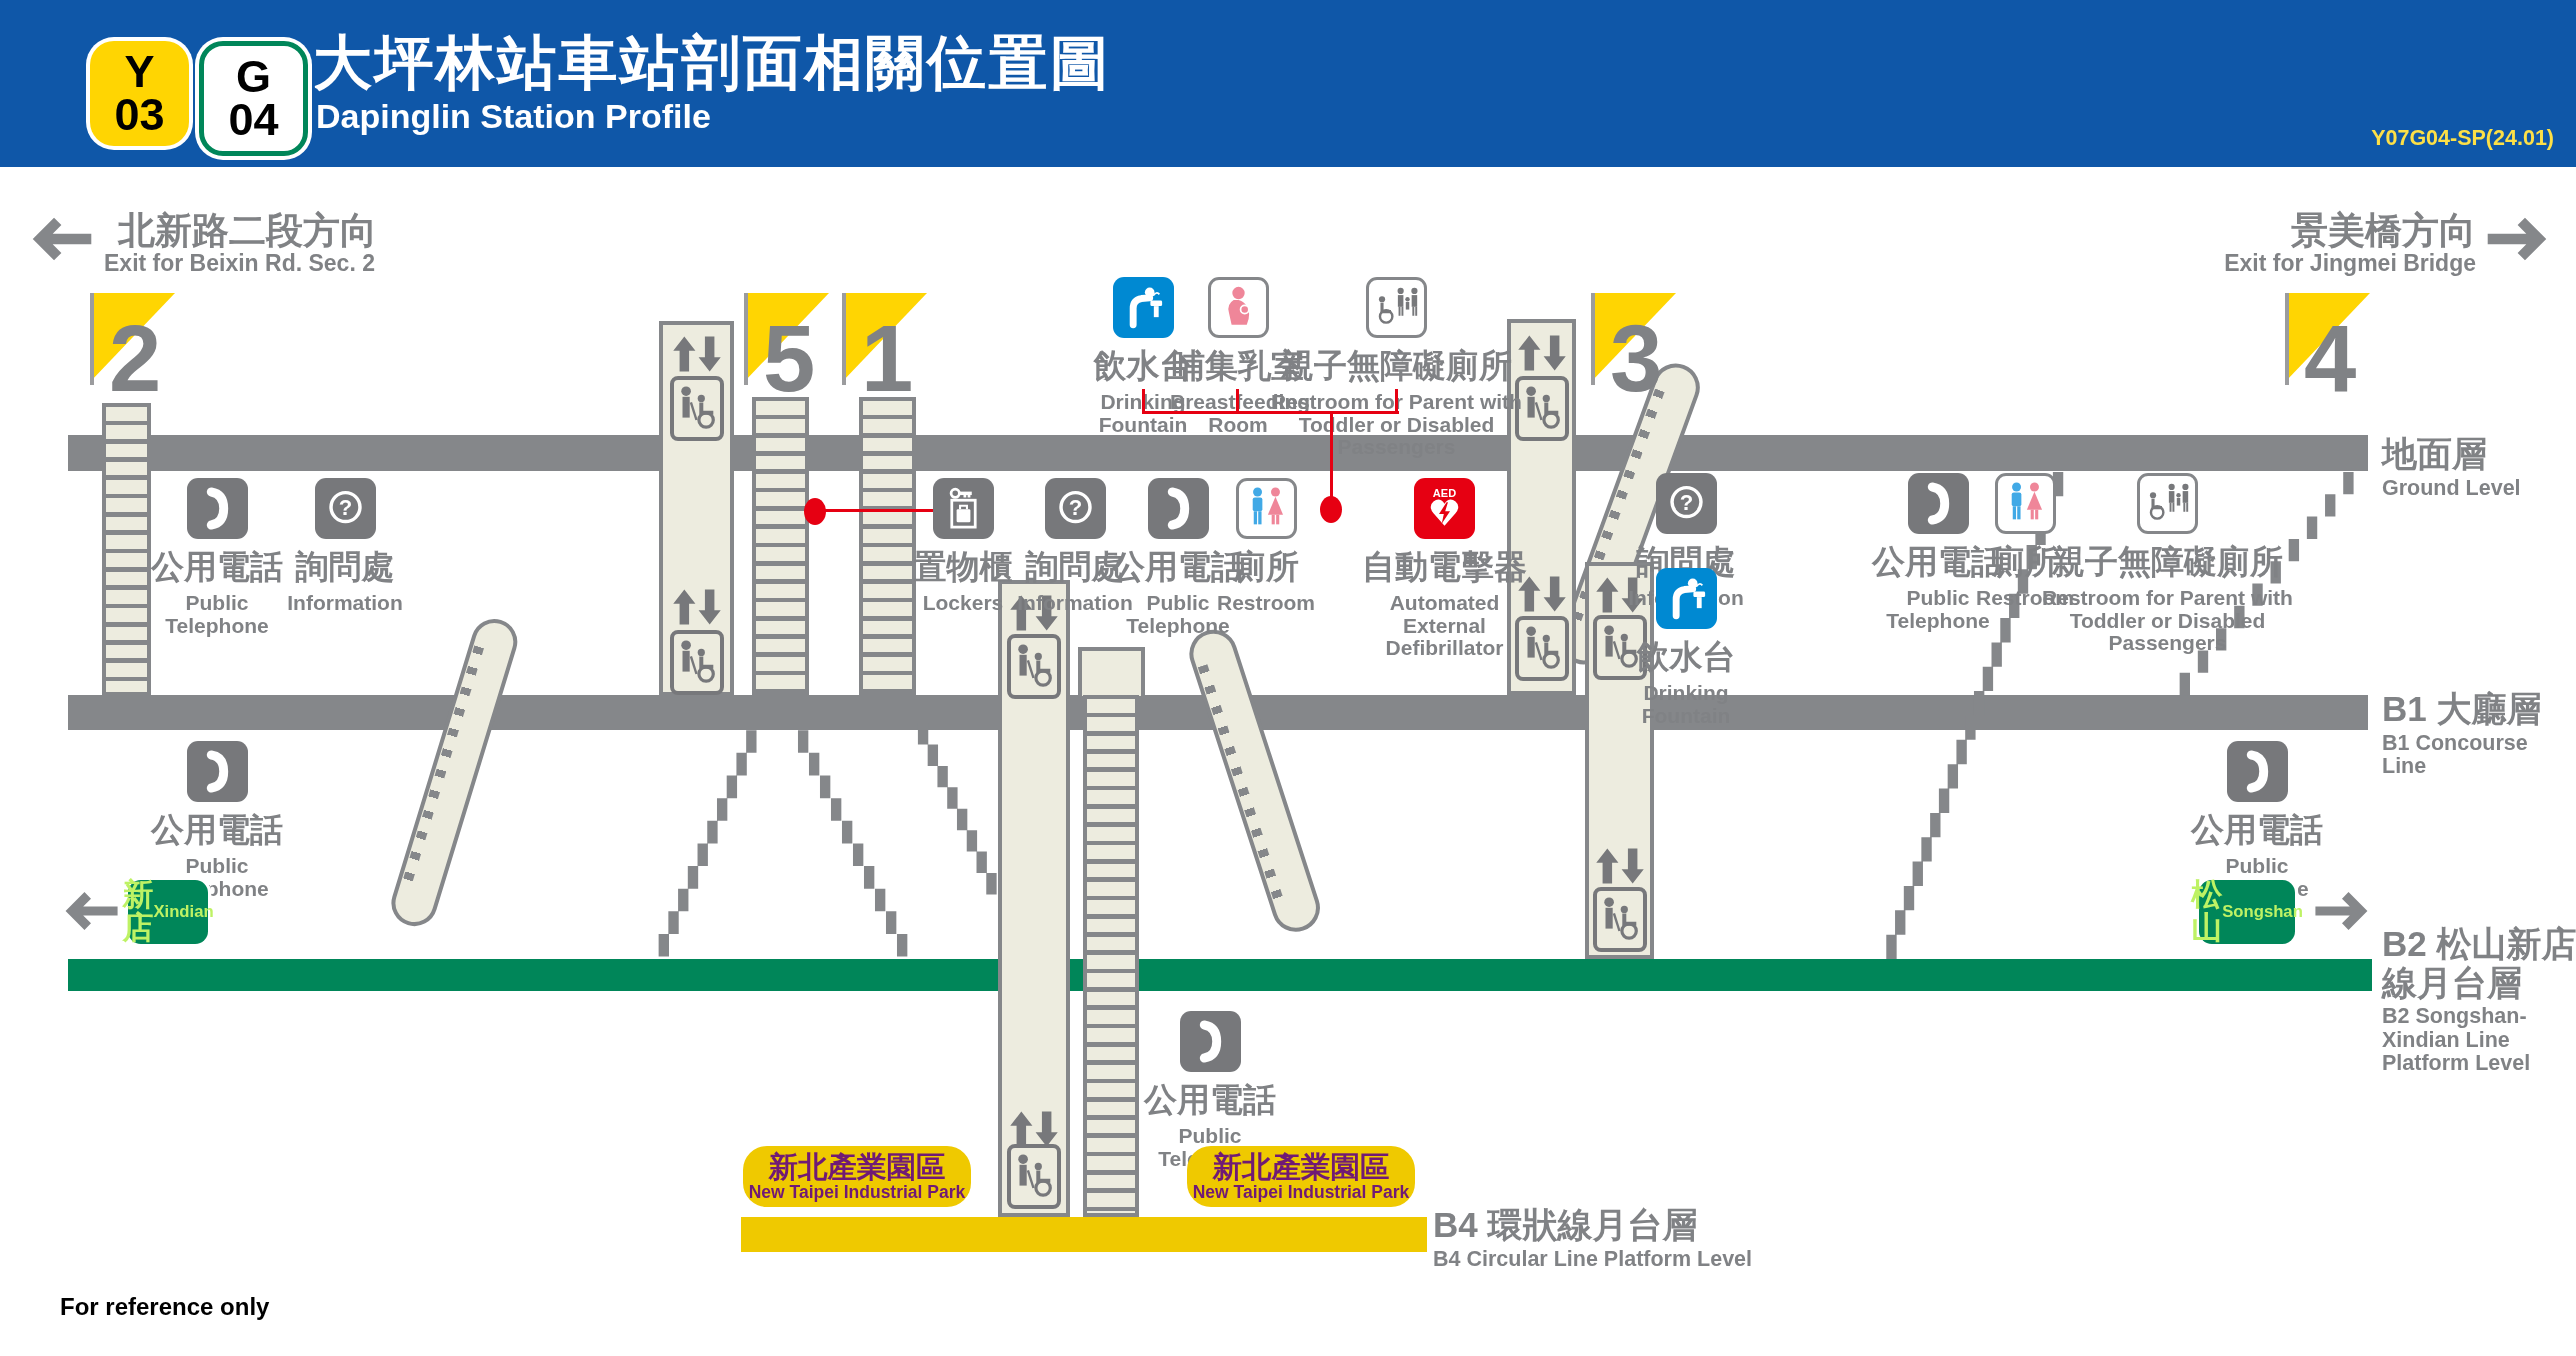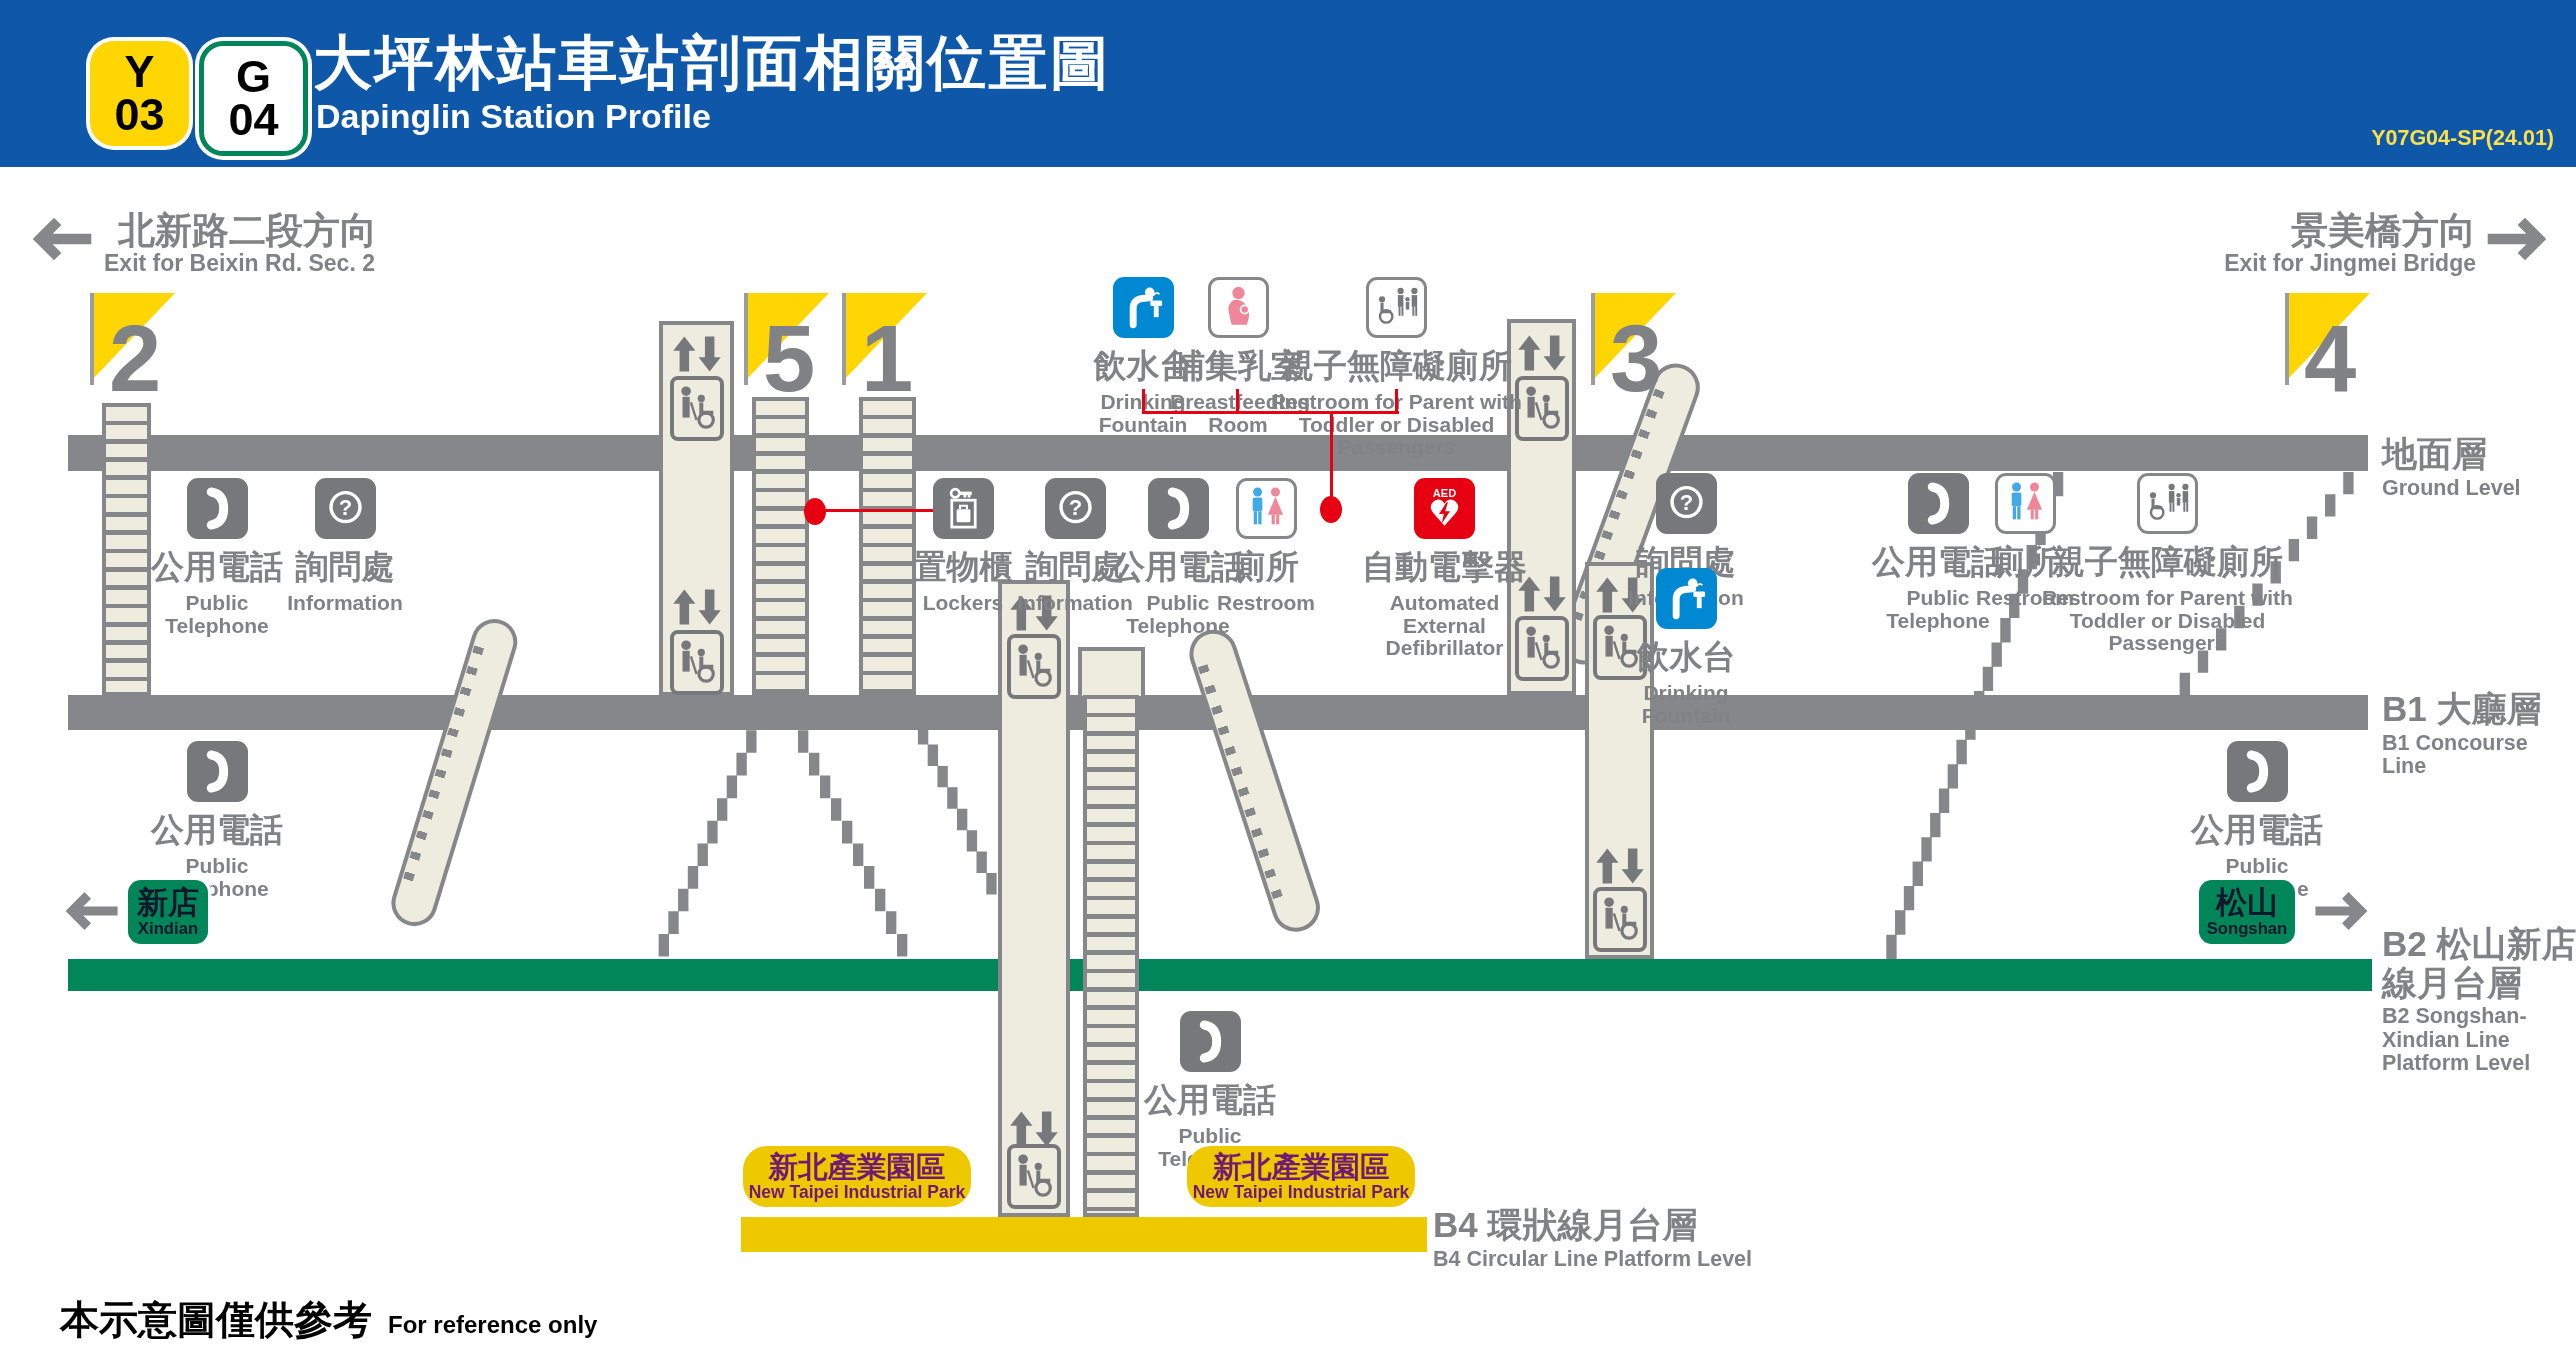--- a/index.html
+++ b/index.html
@@ -45,21 +45,21 @@
   .ic.white{background:#fff;border:3.2px solid #85878A;box-sizing:border-box;}
   .ic.red{background:#E60012;}
   .fac .zh{margin-top:6.4px;font-size:33px;font-weight:bold;color:#808285;white-space:nowrap;}
   .fac .en{margin-top:1.6px;font-size:21px;font-weight:bold;color:#808285;line-height:1.08;}
   
   .lvl{position:absolute;z-index:4;color:#808285;}
   .lvl .zh{font-size:35px;font-weight:bold;line-height:1.1;}
   .lvl .en{font-size:21.5px;font-weight:bold;line-height:1.1;margin-top:3.2px;}
   
   .dest{position:absolute;z-index:4;background:#008659;border-radius:12.8px;box-shadow:0 0 0 3.2px #fff;
-        display:flex;flex-direction:column;align-items:center;justify-content:center;color:#0f172a;}
+        display:flex;flex-direction:row;align-items:center;justify-content:center;color:#bef264;}
   .dest .zh{font-size:31px;font-weight:bold;line-height:1.05;}
   .dest .en{font-size:16.7px;font-weight:bold;line-height:1.05;}
   
   .ypark{position:absolute;z-index:4;background:#EFC900;border-radius:24px;
          display:flex;flex-direction:column;align-items:center;justify-content:center;color:#701a75;}
   .ypark .zh{font-size:29.5px;font-weight:bold;line-height:1.05;}
   .ypark .en{font-size:17.5px;font-weight:bold;line-height:1.05;}
   .redline{position:absolute;background:#E60012;z-index:5;}
   .reddot{position:absolute;width:22px;height:27px;border-radius:50%;background:#E60012;z-index:5;}
   #footnote{position:absolute;left:60px;top:1293px;z-index:4;color:#000;display:flex;align-items:baseline;gap:16px;}
@@ -525,18 +525,17 @@
   <div class="ypark" style="left:743px;top:1146px;width:228px;height:61px;">
     <div class="zh">新北產業園區</div>
     <div class="en">New Taipei Industrial Park</div>
   </div>
   <div class="ypark" style="left:1187px;top:1146px;width:228px;height:61px;">
     <div class="zh">新北產業園區</div>
     <div class="en">New Taipei Industrial Park</div>
   </div>
 
   <div id="footnote">
-    <span class="zh">本示意圖僅供參考</span>
     <span class="en">For reference only</span>
   </div>
 
 </div>
 
 
 </body></html>

